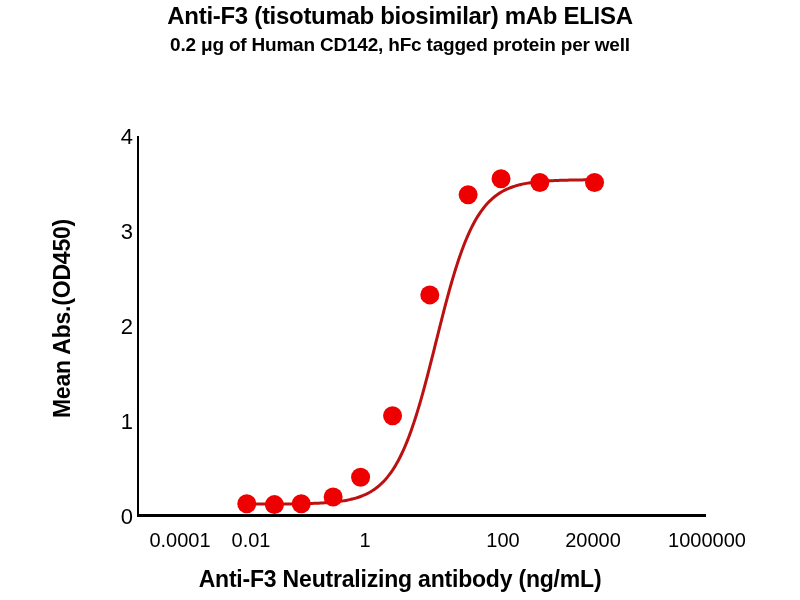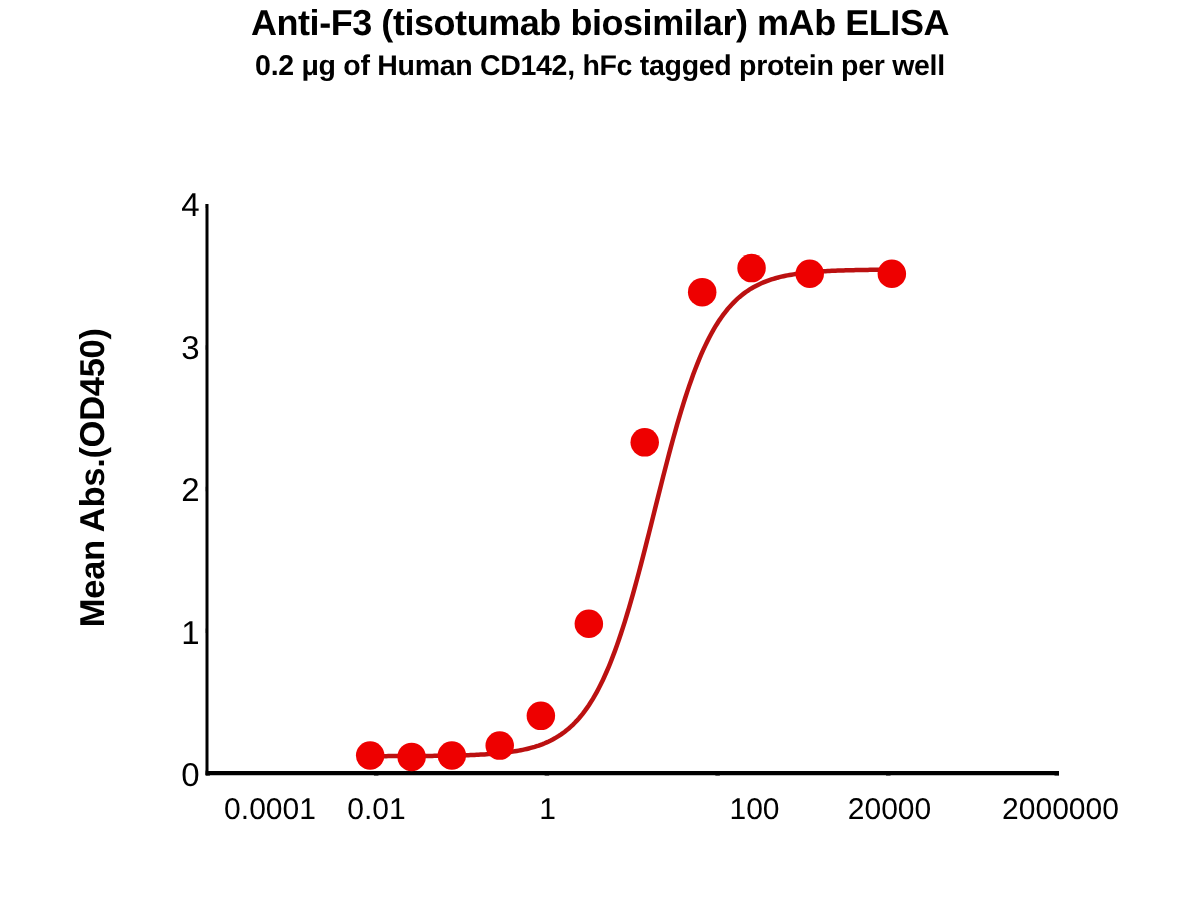--- a/index.html
+++ b/index.html
@@ -89,22 +89,23 @@
   <div class="ytick-label" style="left:103px;top:221px;">3</div>
   <div class="ytick-label" style="left:103px;top:316px;">2</div>
   <div class="ytick-label" style="left:103px;top:411px;">1</div>
   <div class="ytick-label" style="left:103px;top:506px;">0</div>
 
   <div class="xtick-label" style="left:152px;margin-left:28px;">0.0001</div>
   <div class="xtick-label" style="left:251px;">0.01</div>
   <div class="xtick-label" style="left:365px;">1</div>
   <div class="xtick-label" style="left:503px;">100</div>
   <div class="xtick-label" style="left:593px;">20000</div>
-  <div class="xtick-label" style="left:707px;">2000000</div>
+  <div class="xtick-label" style="left:707px;">1000000</div>
 
+  <div class="xaxis-title">Anti-F3 Neutralizing antibody (ng/mL)</div>
   <div class="yaxis-title">Mean Abs.(OD450)</div>
 
   <div id="plot">
     <svg id="plot-svg" width="569" height="381" viewBox="0 0 569 381">
       <g>
         <line id="axis-y" x1="0.5" y1="0" x2="0.5" y2="381" stroke="#000" stroke-width="3"></line>
         <line id="axis-x" x1="0" y1="379.5" x2="569" y2="379.5" stroke="#000" stroke-width="3"></line>
       </g>
       <g id="ytick-marks">
           <line x1="0" x2="-9" y1="379" y2="379" stroke="#000" stroke-width="3"></line>

